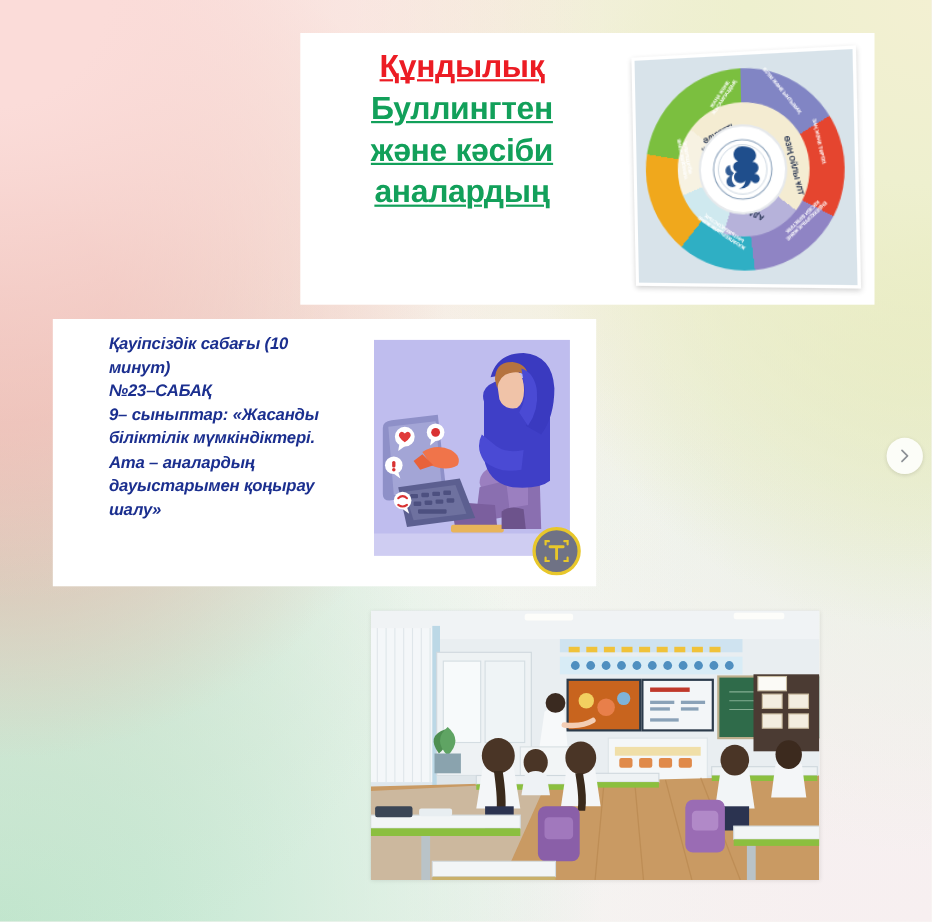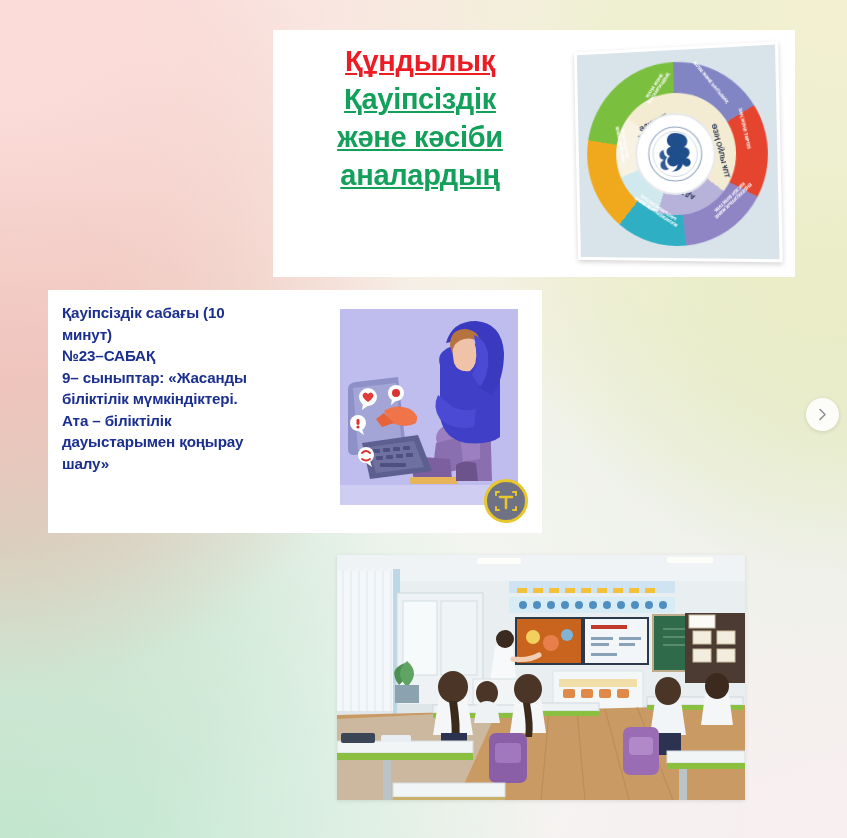--- a/index.html
+++ b/index.html
@@ -180,23 +180,25 @@
     font-weight: 800;
     font-style: italic;
     font-size: 15.5px;
     line-height: 1.34;
     letter-spacing: -0.1px;
     margin-bottom: 1px;
   }
   .lesson-body {
     color: #1b2f8f;
     font-weight: 700;
+    font-style: italic;
     font-size: 15.2px;
     line-height: 1.42;
     letter-spacing: -0.15px;
+    margin-left: 37px;
   }
   .lesson-body p { margin: 0; }
 
   .lesson-art {
     position: relative;
     width: 178px;
     height: 196px;
     background: #bfbdee;
     align-self: flex-start;
     margin-top: 7px;
@@ -247,21 +249,21 @@
 <body>
 
 <div id="stage">
 
   <div class="bg-layer bg-base"></div>
 
   <div class="card" id="card-values">
 
     <div class="values-text">
       <div class="v-line v-red">Құндылық</div>
-      <div class="v-line v-green">Қауіпсіздік</div>
+      <div class="v-line v-green">Буллингтен</div>
       <div class="v-line v-green">және кәсіби</div>
       <div class="v-line v-green">аналардың</div>
     </div>
 
     <div class="wheel-panel">
       <div class="wheel-frame">
         <div class="wheel">
 
           <div class="seg-label seg-outer so-1">ЖАҢА ЖӘНЕ ЖАСАМПАЗДЫҚ</div>
           <div class="seg-label seg-outer so-2">БІЛІМ ЖӘНЕ ЫНТЫМАҚ</div>
@@ -291,21 +293,21 @@
 
   <div class="card" id="card-lesson">
 
     <div class="lesson-text">
       <div class="lesson-body">
         <p>Қауіпсіздік сабағы (10</p>
         <p>минут)</p>
         <p>№23–САБАҚ</p>
         <p>9– сыныптар:  «Жасанды</p>
         <p>біліктілік мүмкіндіктері.</p>
-        <p>Ата – біліктілік</p>
+        <p>Ата – аналардың</p>
         <p>дауыстарымен қоңырау</p>
         <p>шалу»</p>
       </div>
     </div>
 
     <div class="lesson-art">
       <svg class="art-svg" viewBox="0 0 178 196" aria-hidden="true">
         <rect width="178" height="196" fill="#bfbdee"></rect>
 
         <rect x="0" y="176" width="178" height="20" fill="#cfcdf2"></rect>

